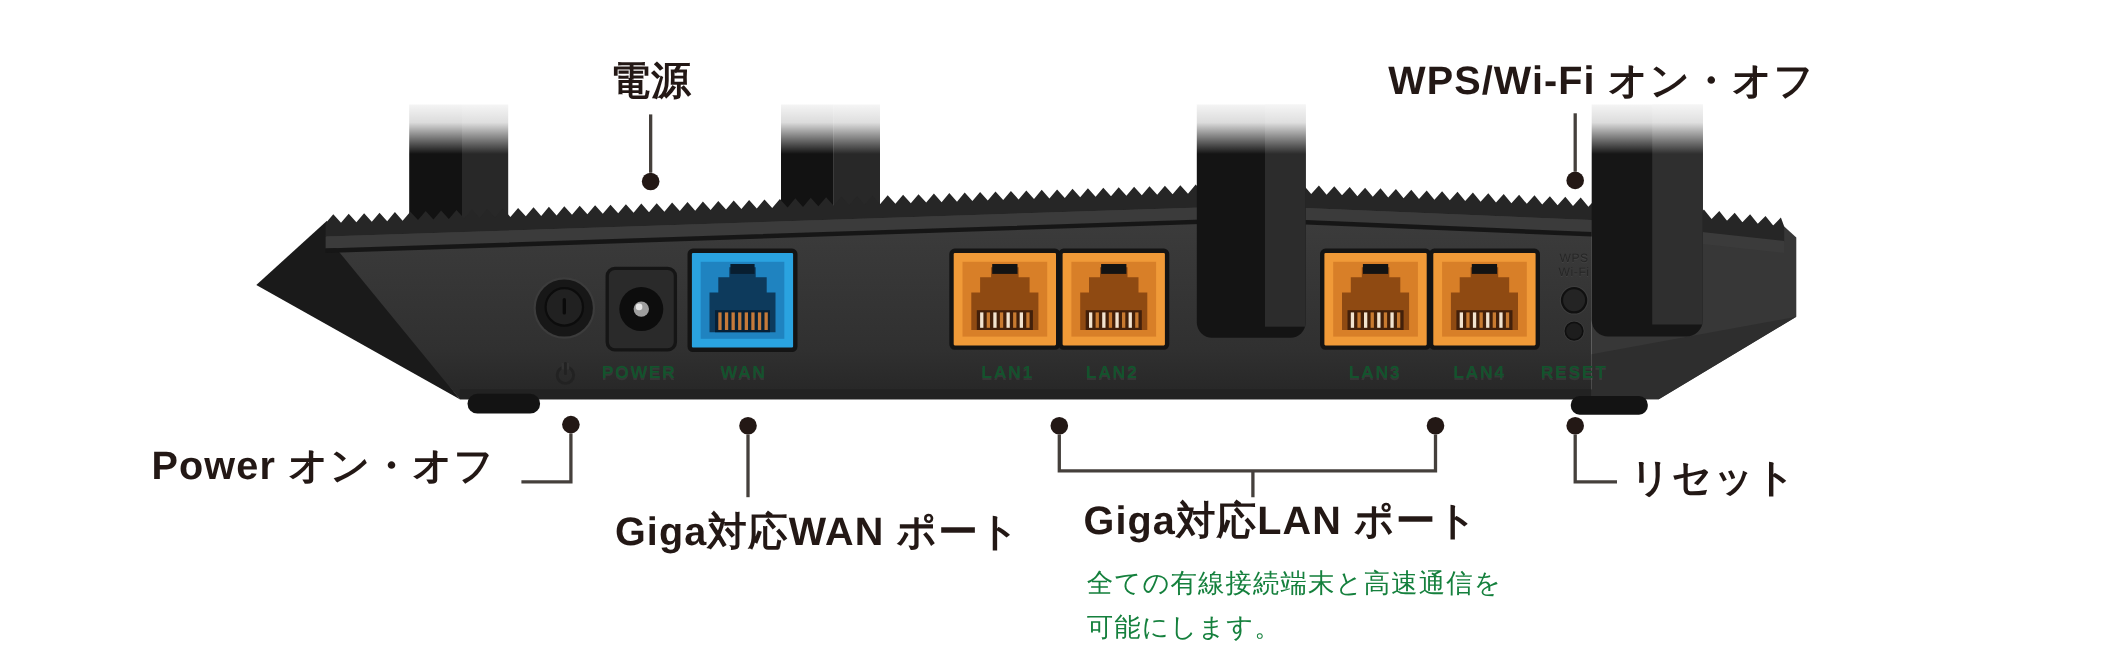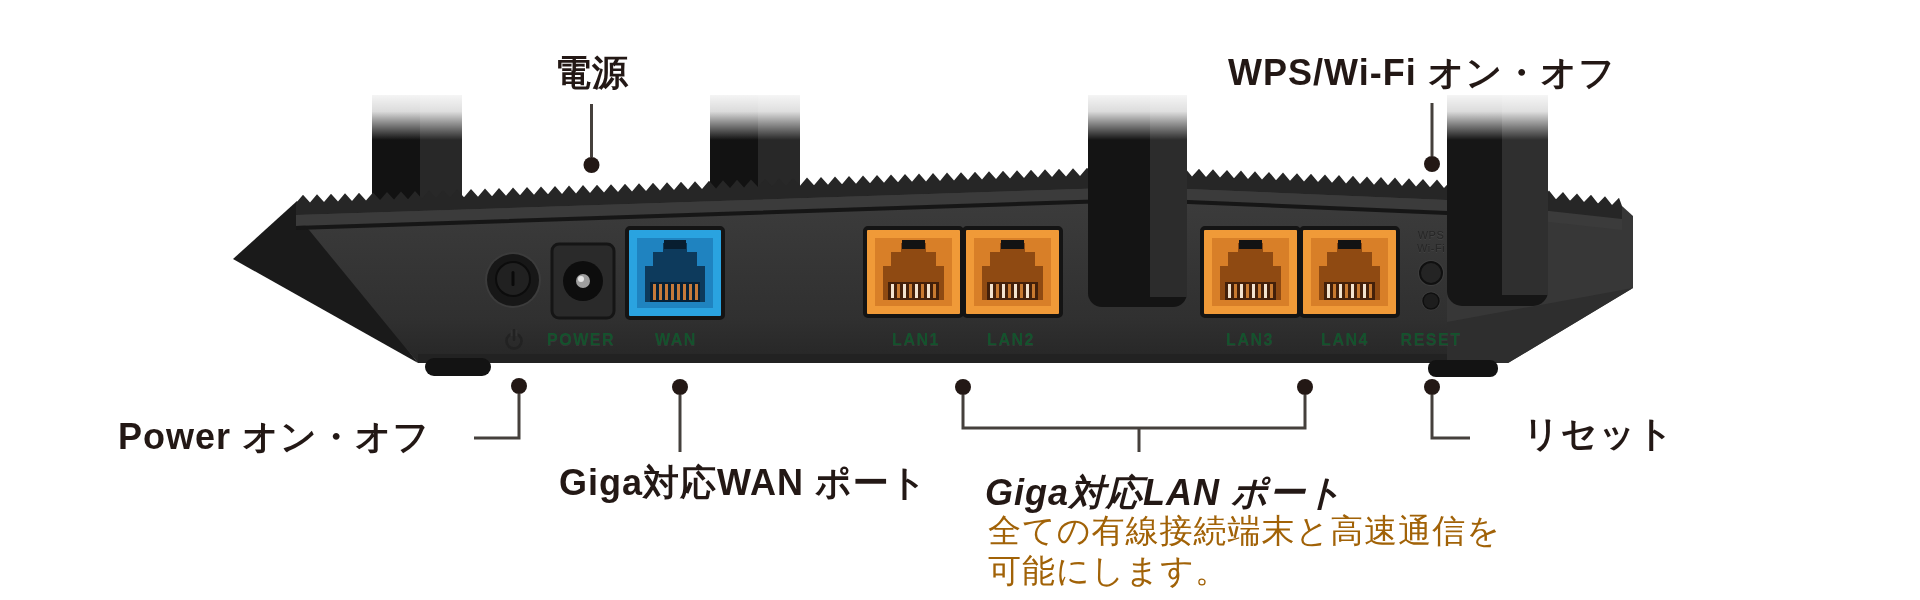--- a/index.html
+++ b/index.html
@@ -7,27 +7,27 @@
     position:relative;width:1756px;height:600px;background:#ffffff;
     overflow:hidden;font-family:"Liberation Sans","DejaVu Sans",sans-serif;
   }
   .stage svg{position:absolute;left:0;top:0;}
   .callout{
     position:absolute;color:#231815;font-weight:700;white-space:nowrap;
     letter-spacing:1px;line-height:1.1;
   }
   .fs36{font-size:36px;}
   .co-denen{left:520px;top:53px;width:144px;text-align:center;}
-  .co-wps{left:1228px;top:53px;}
-  .co-powerbtn{left:118px;top:417px;width:352px;text-align:left;}
+  .co-wps{left:1262px;top:53px;}
+  .co-powerbtn{left:118px;top:403px;width:352px;text-align:center;}
   .co-wan{left:559px;top:463px;}
-  .co-lan{left:985px;top:473px;font-style:italic;}
-  .co-reset{left:1523px;top:414px;text-align:right;}
+  .co-lan{left:985px;top:453px;}
+  .co-reset{left:1482px;top:414px;text-align:right;}
   .co-lan-desc{
-    position:absolute;left:988px;top:511px;color:#a16207;font-size:33px;
+    position:absolute;left:988px;top:511px;color:#15803d;font-size:24px;
     font-weight:400;line-height:40px;letter-spacing:1px;white-space:nowrap;
   }
   .engraved{
     position:absolute;width:100px;text-align:center;color:#14532d;
     font-size:16px;font-weight:700;letter-spacing:1.5px;
     text-shadow:0 1px 0 rgba(255,255,255,0.06);
   }
   .eng-row{top:331px;}
   .eng-power{left:531px;}
   .eng-wan{left:626px;}

